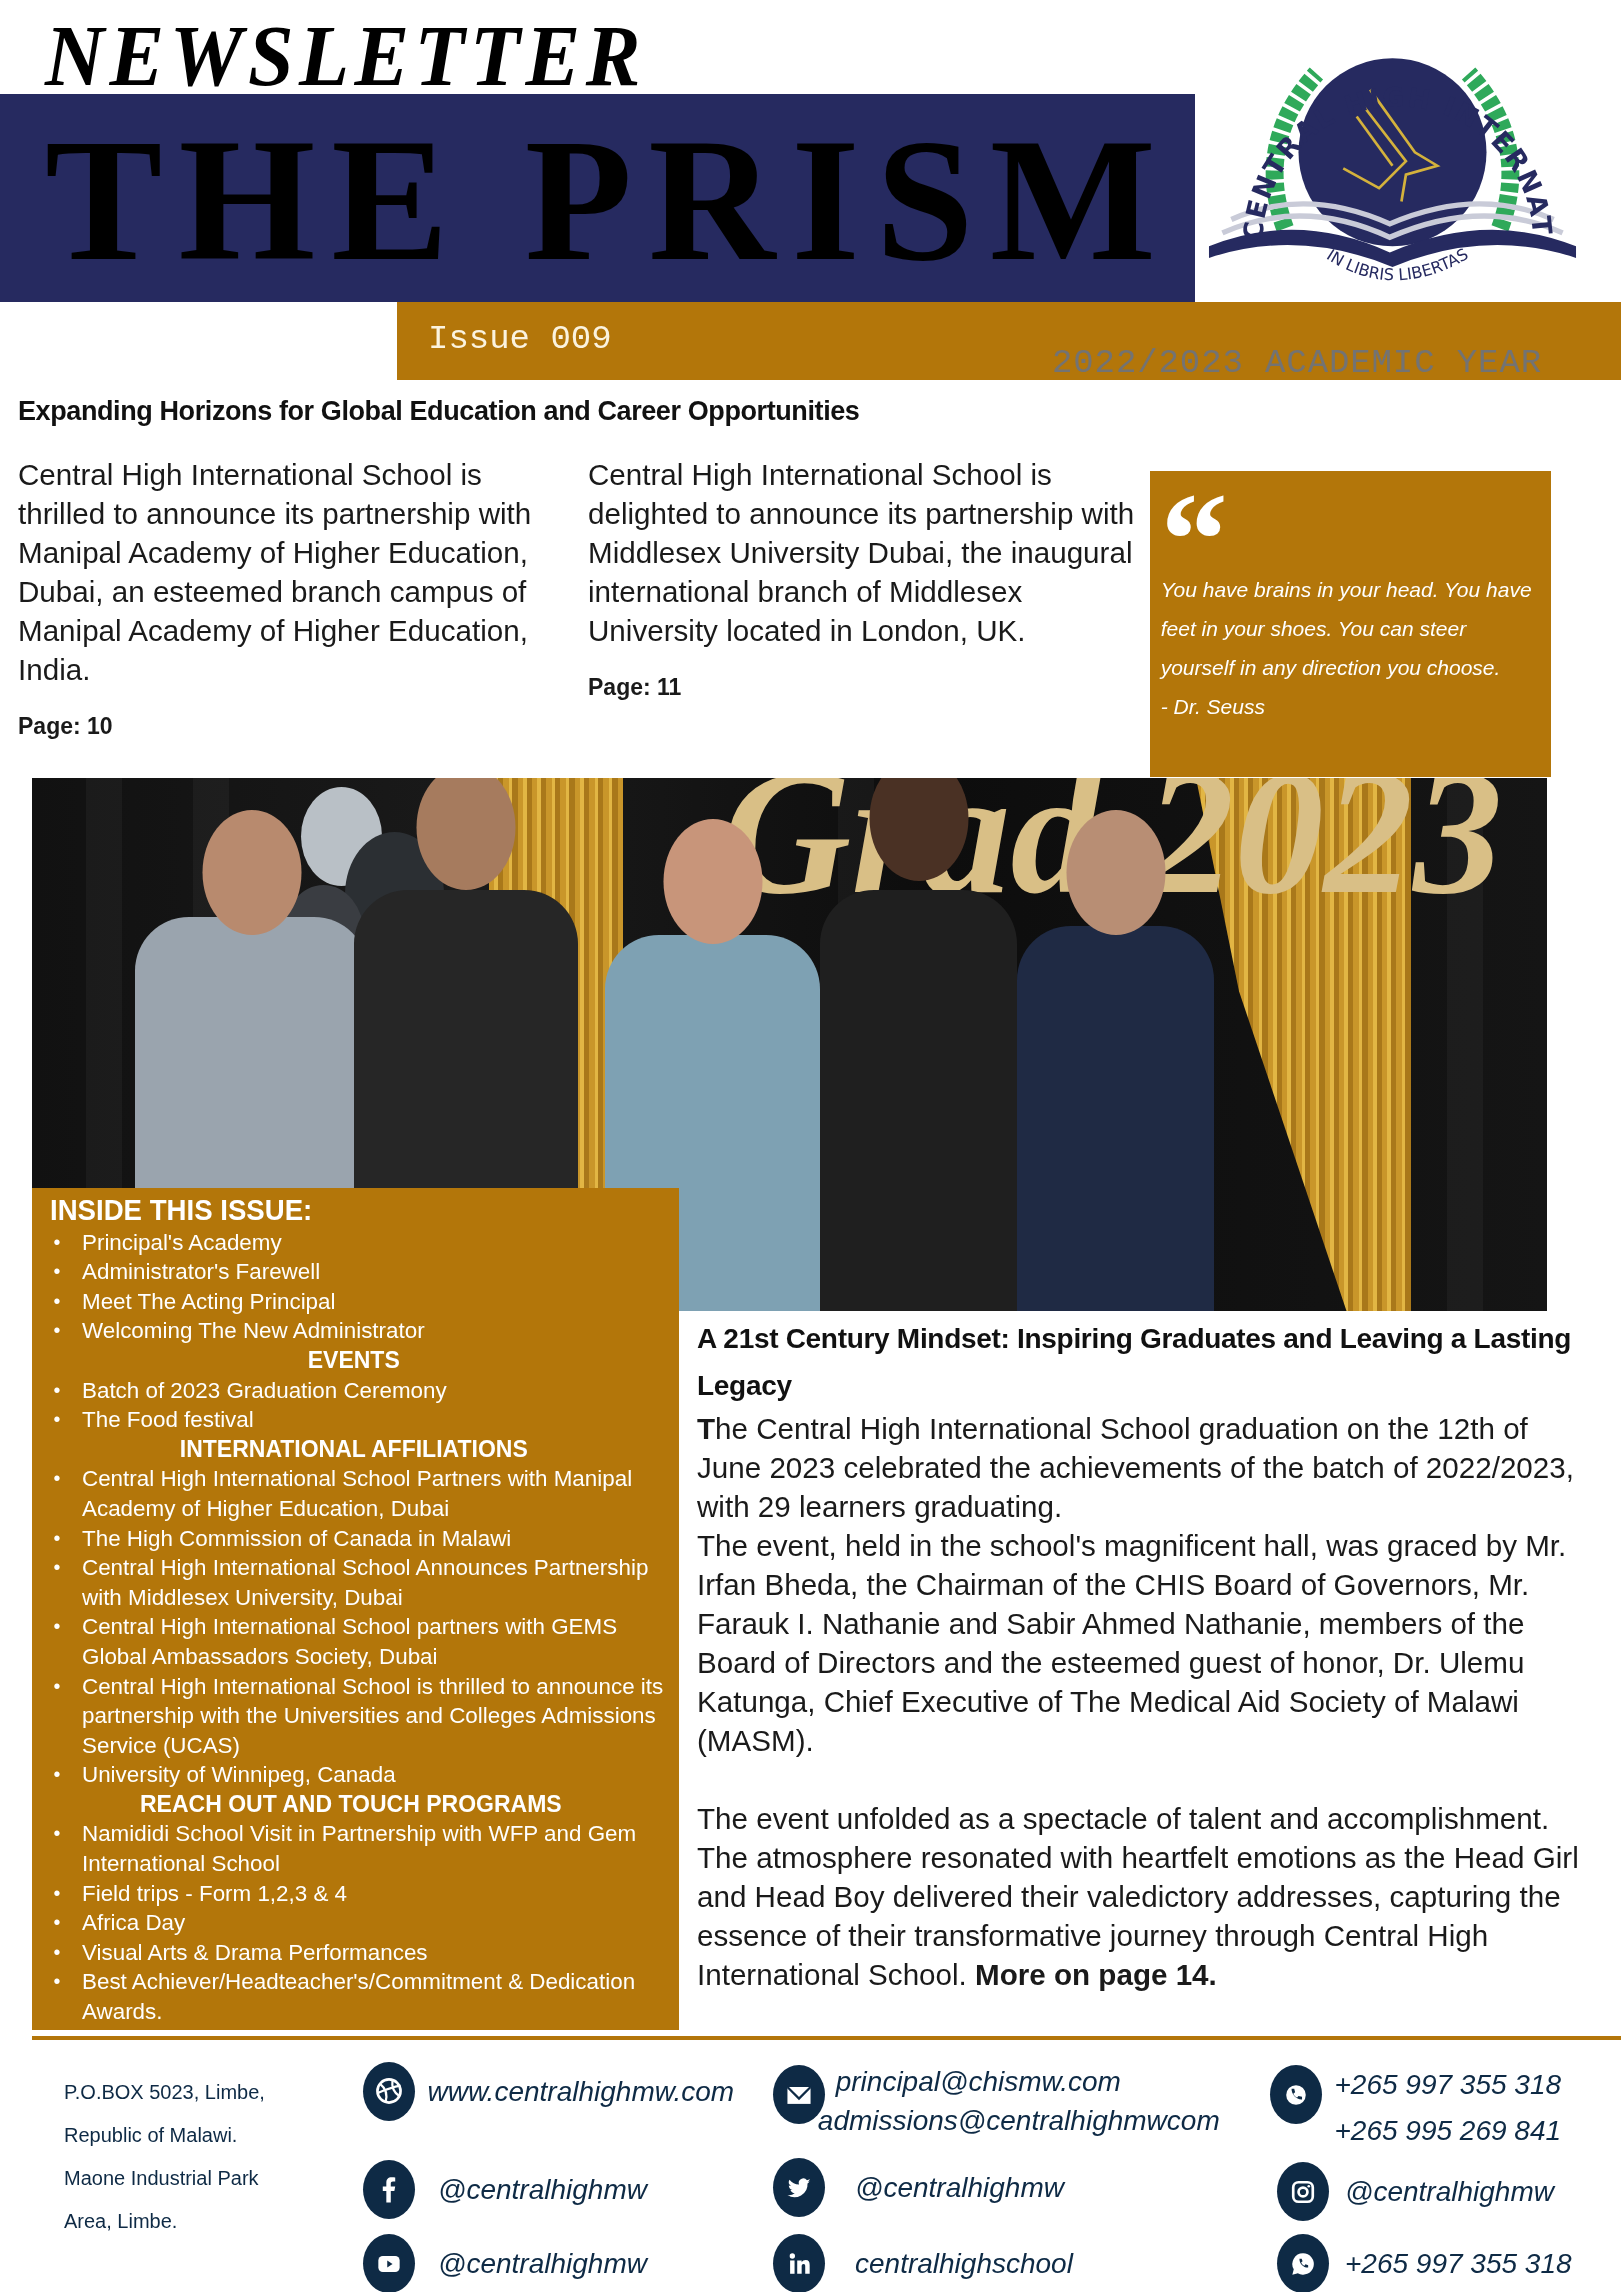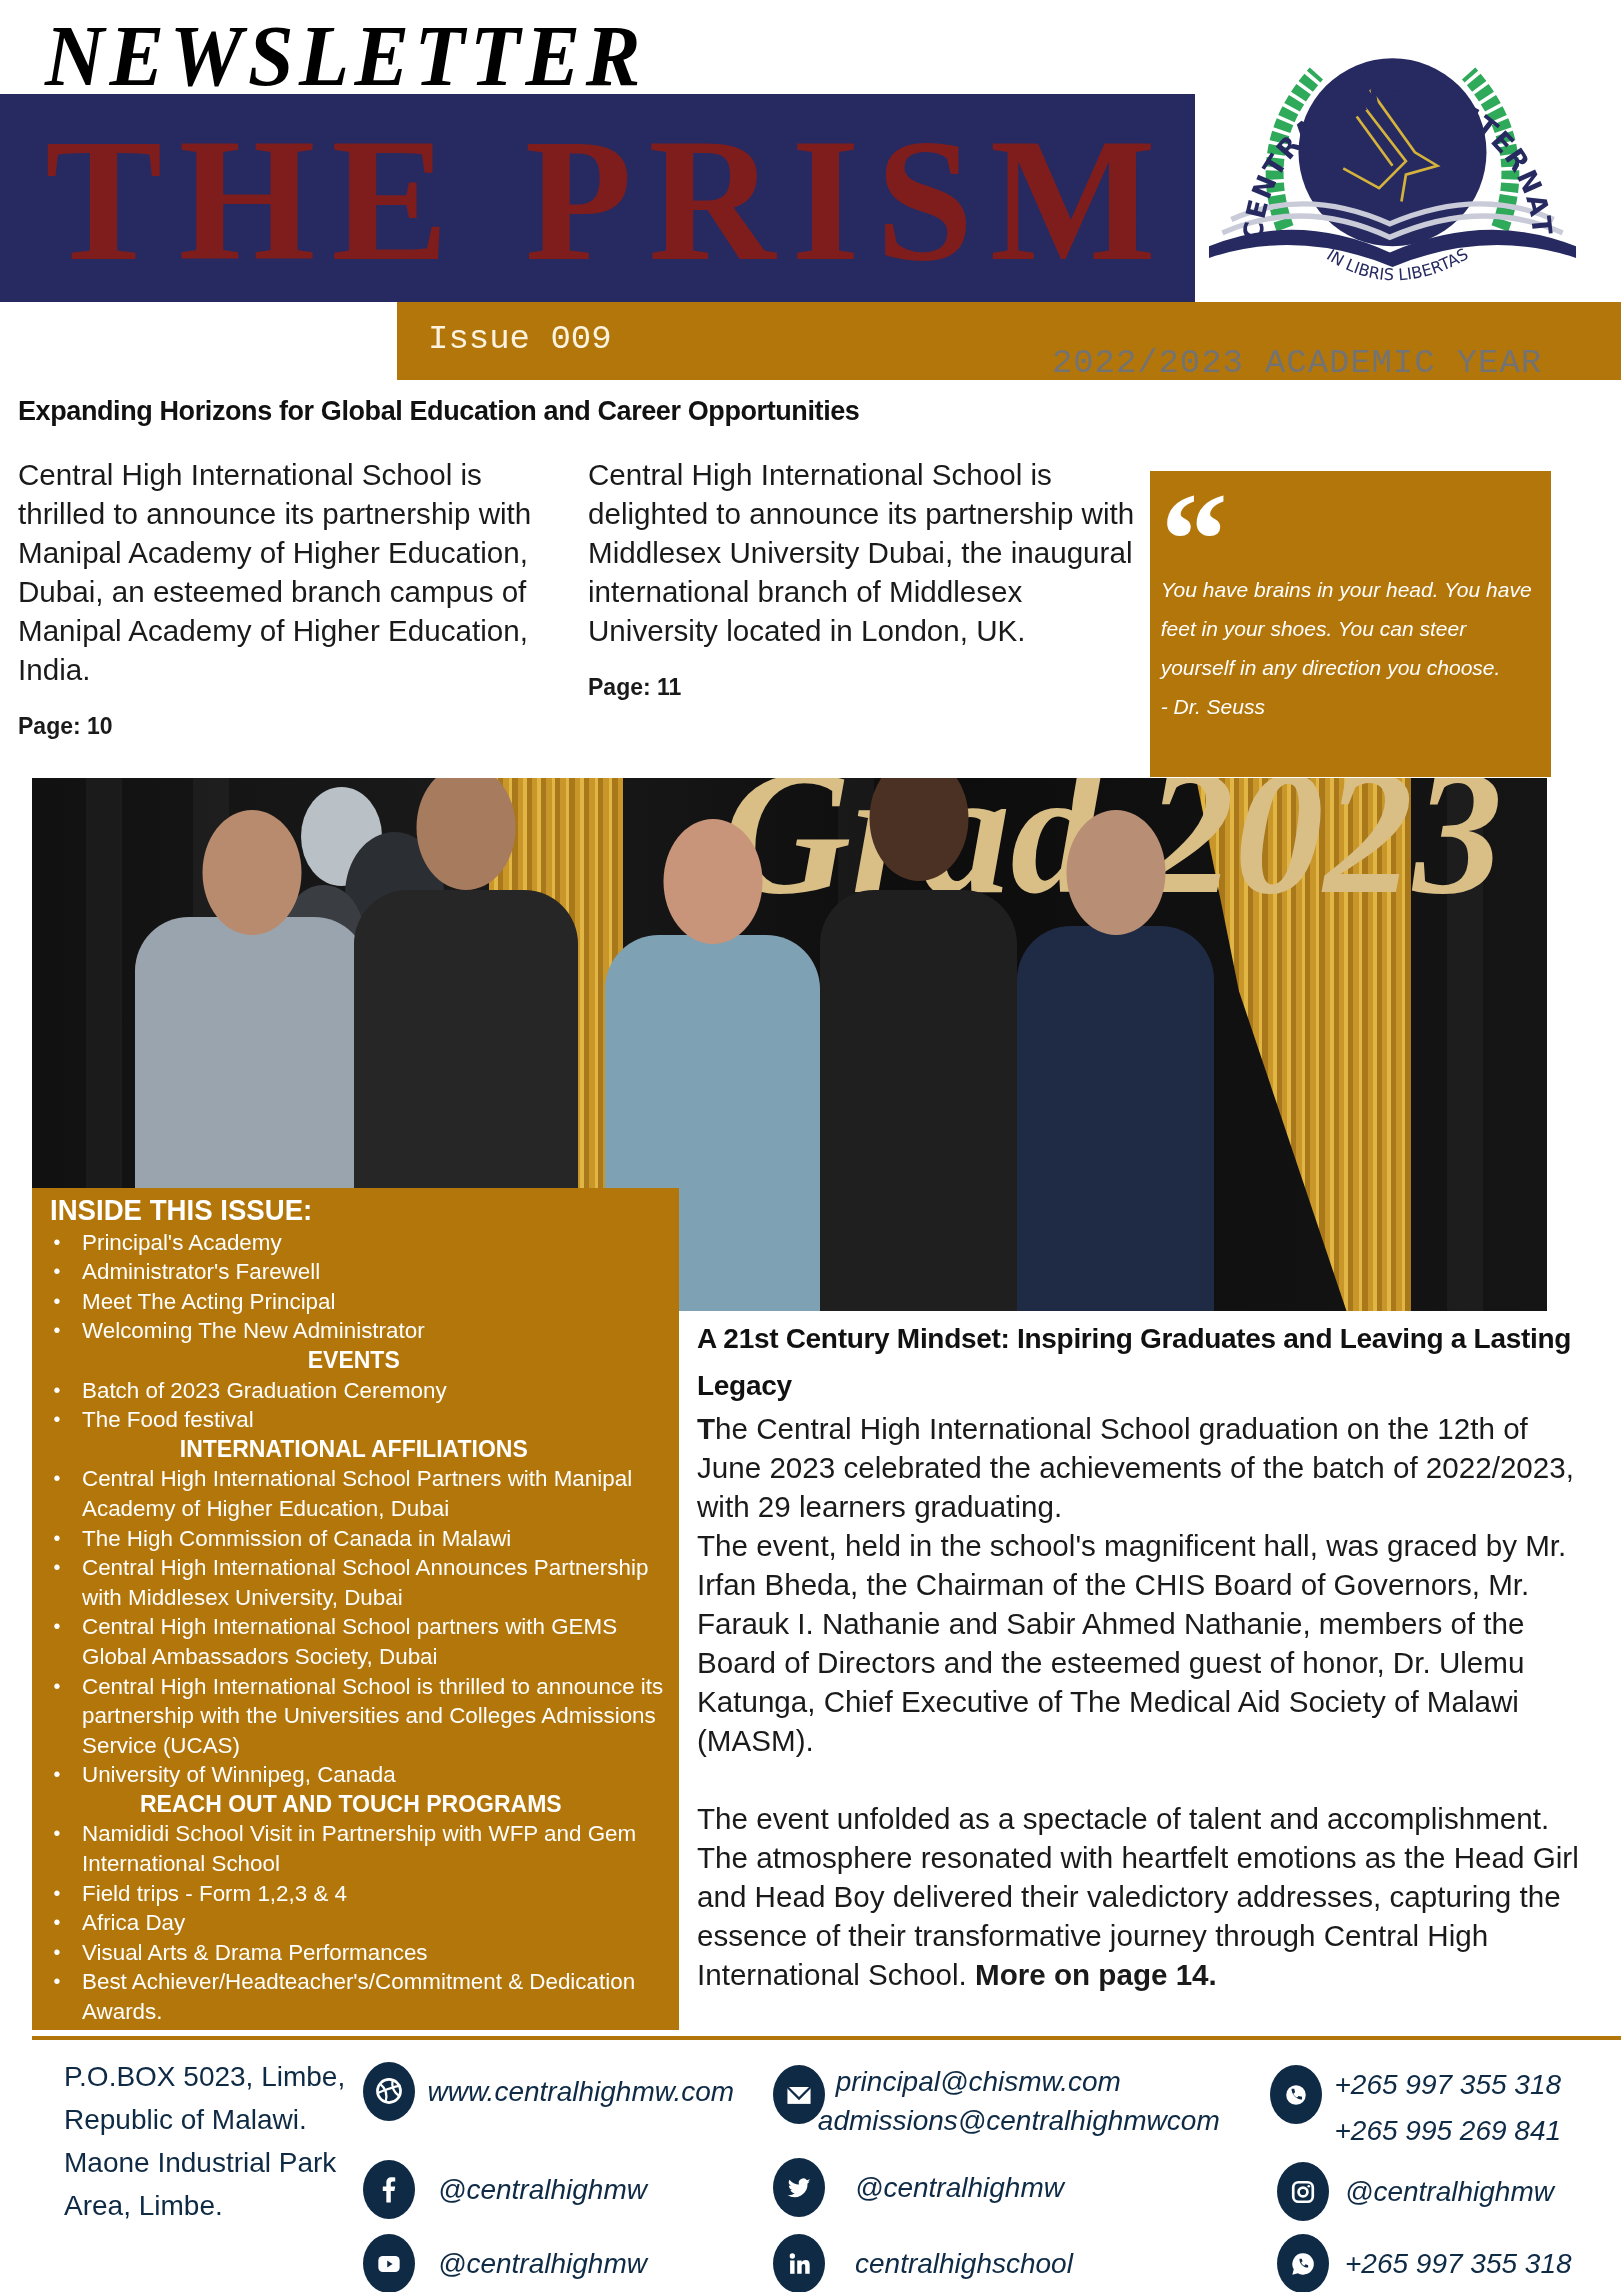--- a/index.html
+++ b/index.html
@@ -13,21 +13,21 @@
     font-size: 82px; line-height: 73px; letter-spacing: 5.4px; color: #000;
     transform: scaleY(1.05);
   }
   .title-band {
     position: absolute; left: 0; top: 94px; width: 1195px; height: 208px;
     background: #262a60;
   }
   .title-text {
     position: absolute; left: 45px; top: 115px;
     font-family: "Liberation Serif", serif; font-weight: bold;
-    font-size: 176px; line-height: 170px; letter-spacing: 16px; color: #7f1d1d;
+    font-size: 176px; line-height: 170px; letter-spacing: 16px; color: #000000;
     white-space: nowrap;
   }
   .issue-band {
     position: absolute; left: 397px; top: 302px; width: 1224px; height: 78px;
     background: #b3760a;
   }
   .issue-number {
     position: absolute; left: 428px; top: 320px;
     font-family: "Liberation Mono", monospace; font-size: 34px; color: #fbf3df;
   }
@@ -94,21 +94,21 @@
   .article-body p { margin: 0; }
   .article-body .dropcap { font-weight: bold; }
   .article-body .spacer { height: 39px; }
   .article-body .more { font-weight: bold; }
 
   
   .divider { position: absolute; left: 32px; top: 2036px; width: 1589px; height: 3.6px; background: #b3760a; }
 
   
   .footer { position: absolute; left: 0; top: 2042px; width: 1621px; height: 251px; color: #0e2a45; }
-  .addr { position: absolute; left: 64px; top: 13px; font-size: 28px; line-height: 43px; }
+  .addr { position: absolute; left: 64px; top: 29px; font-size: 20px; line-height: 43px; }
   .f-item { position: absolute; display: flex; align-items: center; }
   .f-icon { width: 52px; height: 59px; border-radius: 50%; background: #0e2a45; display: flex; align-items: center; justify-content: center; flex-shrink: 0; }
   .f-icon svg { width: 32px; height: 32px; }
   .f-text { font-size: 28px; line-height: 39px; margin-left: 12.5px; color: #0e2a45; font-style: italic; }
 </style>
 </head>
 <body>
 
 <div class="newsletter-label">NEWSLETTER</div>
 <div class="title-band"></div>

